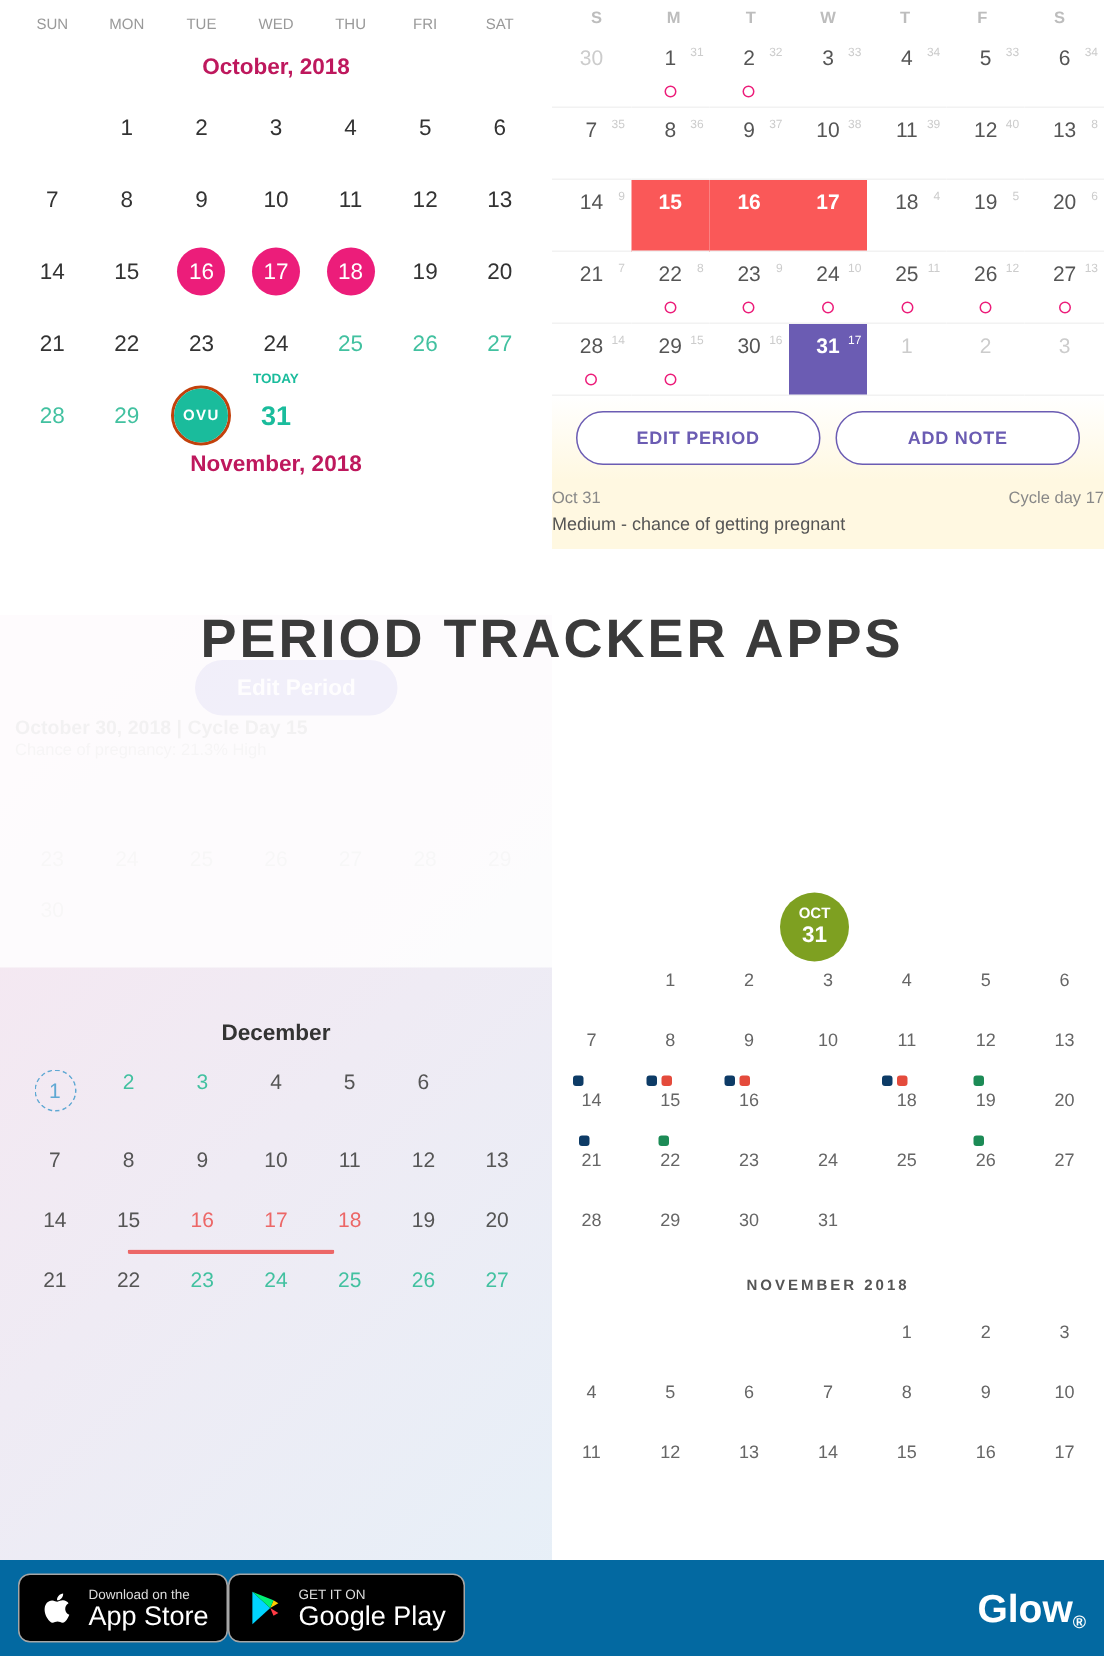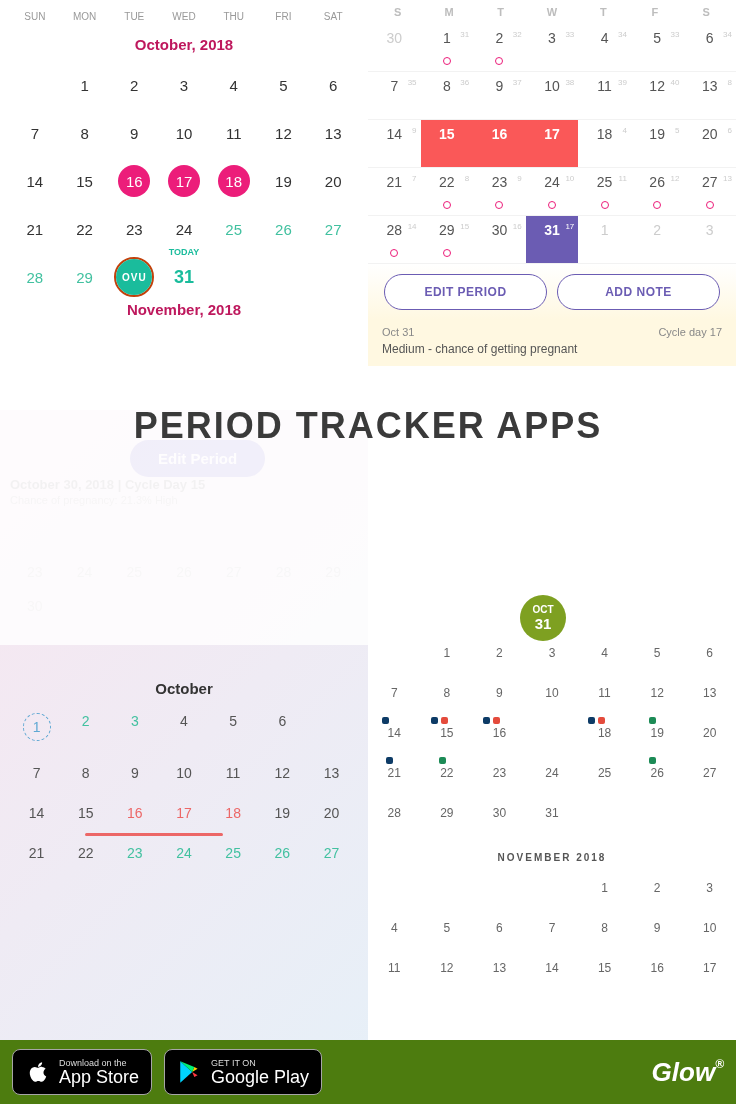--- a/index.html
+++ b/index.html
@@ -25,21 +25,21 @@
 .qb .day{position:relative;border-bottom:1px solid #f2f2f2;display:flex;flex-direction:column;align-items:center;justify-content:flex-start;padding-top:6px;font-size:13px;color:#555}
 .qb .day .n{font-size:14px}
 .qb .day .s{font-size:8px;color:#ccc;position:absolute;right:4px;top:6px}
 .qb .red{background:#fa5858;color:#fff}
 .qb .red .n{color:#fff;font-weight:700}
 .qb .purple{background:#6b5cb3;color:#fff}
 .qb .purple .n{color:#fff;font-weight:700}
 .qb .heart{width:8px;height:8px;border:1px solid #ec1d7a;border-radius:50%;position:absolute;bottom:6px;left:50%;transform:translateX(-50%)}
 .qb .btnrow{display:flex;gap:10px;padding:10px 16px;background:linear-gradient(#fff,#fff8e1)}
 .qb .pillbtn{flex:1;border:1.5px solid #6b5cb3;color:#6b5cb3;background:#fff;border-radius:20px;padding:10px 0;text-align:center;font-size:12px;font-weight:700;letter-spacing:0.5px}
-.qb .info{padding:6px 14px 10px;background:#fff8e1;font-size:12px;color:#555}
+.qb .info{padding:6px 0 10px;background:#fff8e1;font-size:12px;color:#555}
 .qb .info .top{display:flex;justify-content:space-between;color:#888;font-size:11px;margin-bottom:4px}
 
 .underlay{position:absolute;top:400px;left:0;right:0;bottom:0;display:grid;grid-template-columns:1fr 1fr;opacity:0.55}
 .underlay .left,.underlay .right{padding:10px}
 .ul-edit{background:#7b6dd2;color:#fff;border-radius:22px;padding:10px 28px;font-size:15px;font-weight:600;display:inline-block;margin-left:120px;margin-top:30px}
 .ul-date{font-size:13px;color:#888;font-weight:700;}
 .ul-sub{font-size:11px;color:#aaa;margin-top:2px}
 
 .qc{background:linear-gradient(135deg,#f8e6f0,#e6f0f8)}
 .qc .month{text-align:center;font-size:15px;font-weight:700;padding:10px 0 8px;color:#333}
@@ -59,26 +59,26 @@
 .qd .dot.b{background:#0d3b66}
 .qd .dot.r{background:#e44b3c}
 .qd .dot.g{background:#1c8b56}
 .qd .octbadge{position:absolute;width:46px;height:46px;background:#7ea021;border-radius:50%;display:flex;flex-direction:column;align-items:center;justify-content:center;color:#fff;font-size:10px;font-weight:700;left:152px;top:185px;z-index:5}
 .qd .octbadge .nn{font-size:15px}
 .qd .novlabel{text-align:center;font-size:10px;letter-spacing:2px;color:#555;padding:12px 0;font-weight:700}
 .qd .todaylbl{position:absolute;right:8px;bottom:4px;font-size:9px;color:#888}
 
 .overlay{position:absolute;left:0;right:0;top:405px;height:240px;background:rgba(255,255,255,0.82);display:flex;align-items:flex-start;justify-content:center}
 .overlay .title{font-size:36px;font-weight:700;letter-spacing:2px;color:#3a3a3a}
-.footer{position:absolute;left:0;right:0;bottom:0;height:64px;background:#4d7c0f;display:flex;align-items:center;padding:0 12px;gap:12px}
+.footer{position:absolute;left:0;right:0;bottom:0;height:64px;background:#0369a1;display:flex;align-items:center;padding:0 12px;}
 .badge{height:46px;border:1px solid #a6a6a6;border-radius:8px;display:flex;align-items:center;padding:0 12px;gap:8px;color:#fff;background:#000}
 .badge .small{font-size:9px;color:#ddd}
 .badge .big{font-size:18px;font-weight:400;line-height:1}
 .badge svg{width:26px;height:26px;fill:#fff}
-.glow{margin-left:auto;color:#fff;font-size:26px;font-weight:700;font-style:italic;display:flex;align-items:flex-start}
+.glow{margin-left:auto;color:#fff;font-size:26px;font-weight:700;display:flex;align-items:flex-end}
 .glow .reg{font-size:12px;vertical-align:super}
 </style>
 </head>
 <body>
 
 <div class="grid2x2">
 
   <div class="quad qa">
     <div class="dhead">
       <div>SUN</div>
@@ -299,21 +299,21 @@
     <div class="info">
       <div class="top">
           <span>Oct 31</span>
           <span>Cycle day 17</span>
         </div>
       <div>Medium - chance of getting pregnant</div>
     </div>
   </div>
 
   <div class="quad qc" style="padding-top:260px">
-    <div class="month">October</div>
+    <div class="month">December</div>
     <div class="days perline">
       <div class="ring">1</div>
         <div class="cg">2</div>
         <div class="cg">3</div>
         <div>4</div>
         <div>5</div>
         <div>6</div>
         <div class="dimc"></div>
       <div>7</div>
         <div>8</div>

